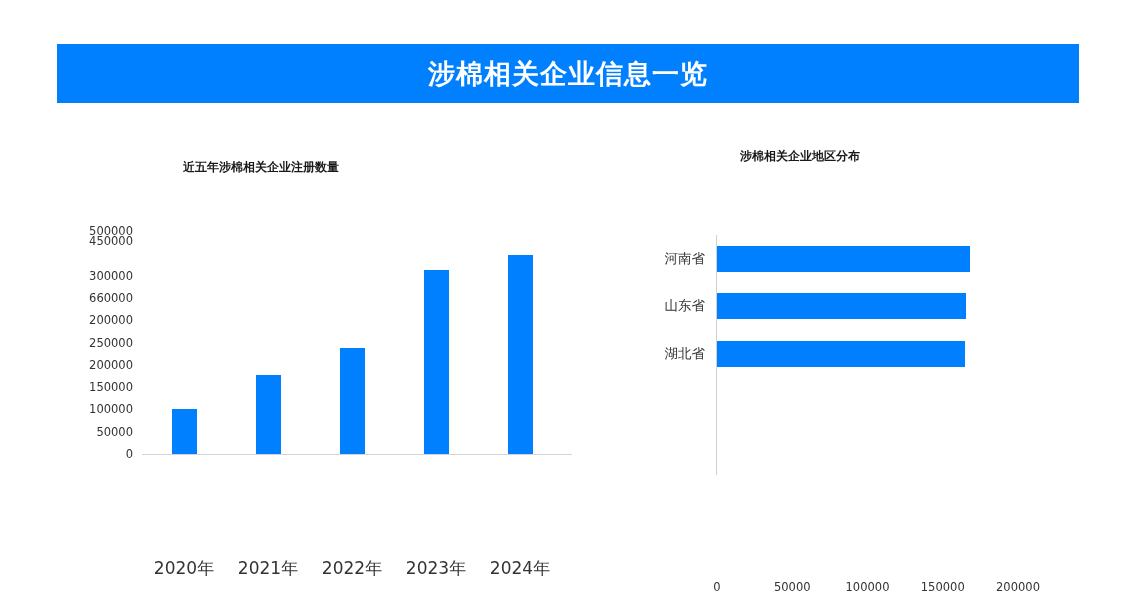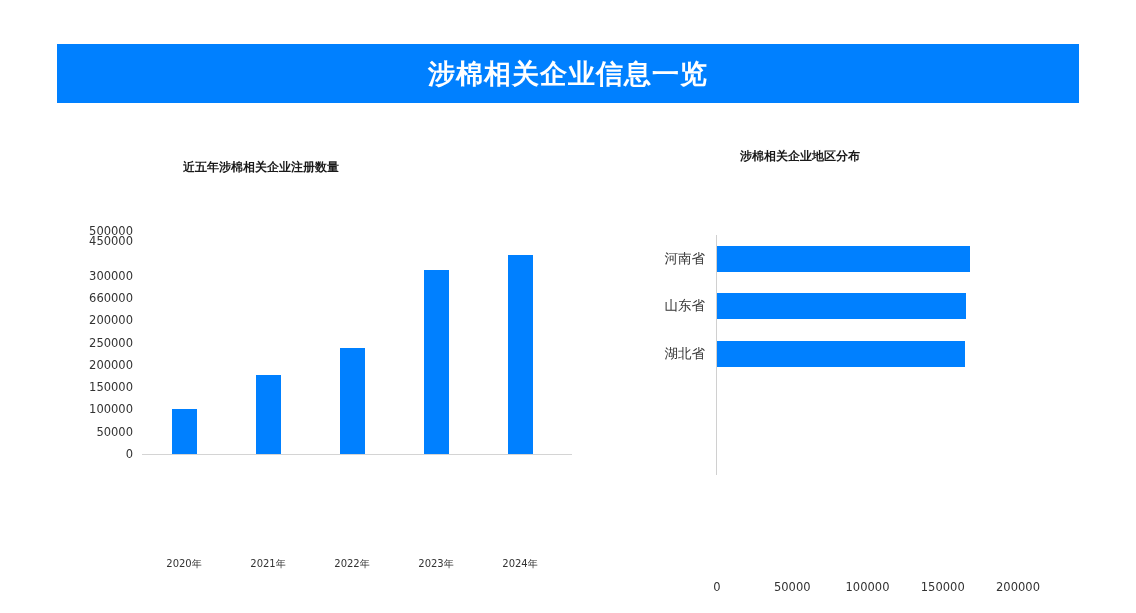--- a/index.html
+++ b/index.html
@@ -60,21 +60,21 @@
     white-space: nowrap;
     font-family: "DejaVu Sans", "Liberation Sans", sans-serif;
   }
   .vbar-slot {
     position: absolute; bottom: 0; height: 100%;
     display: flex; align-items: flex-end; justify-content: center;
   }
   .vbar { width: 25px; background: #0080ff; }
   .xtick {
     position: absolute; top: 326px;
-    font-size: 10px; color: #333;
+    font-size: 17px; color: #333;
     transform: translateX(-50%);
     white-space: nowrap;
     font-family: "DejaVu Sans", "Liberation Sans", sans-serif;
   }
 
   
   .hplot {
     position: absolute;
     left: 117px;  
     top: 95px;

